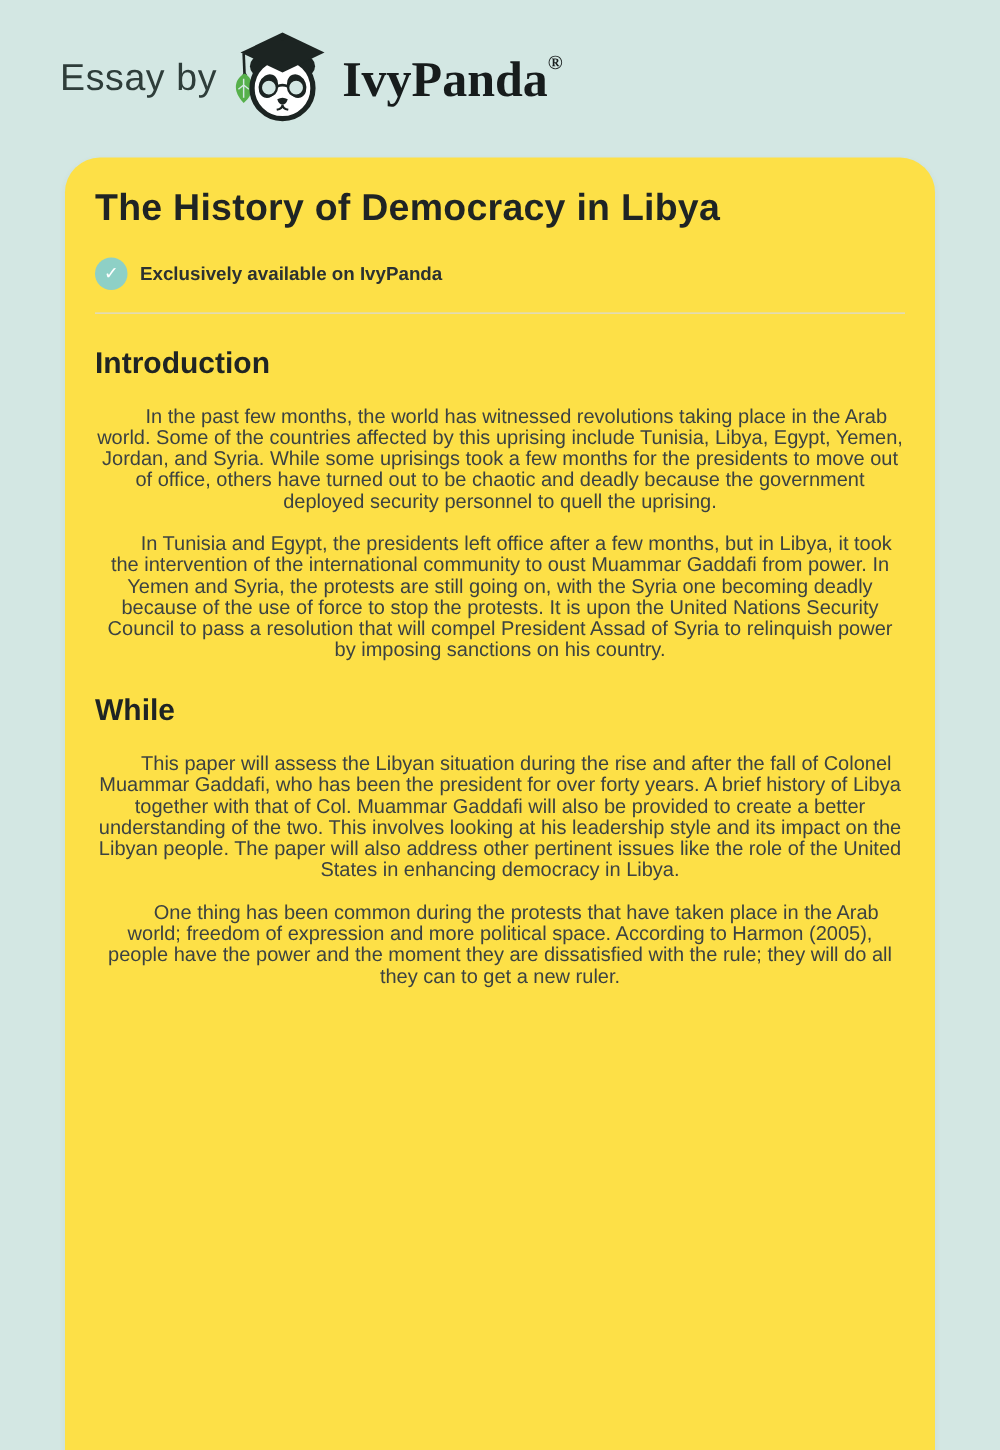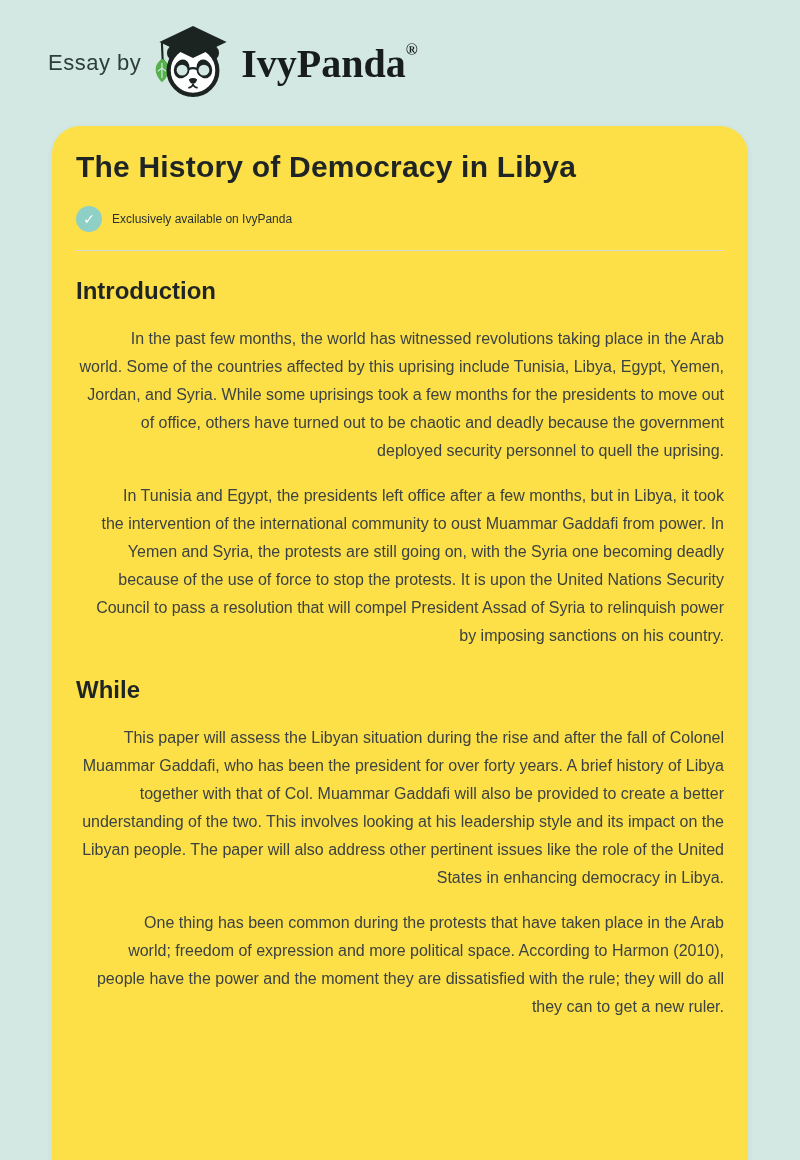--- a/index.html
+++ b/index.html
@@ -15,21 +15,21 @@
     overflow: hidden;
   }
   
   .site-header {
     height: 126px;
     display: flex;
     align-items: center;
     padding-left: 48px;
   }
   .essay-by {
-    font-size: 22px;
+    font-size: 30px;
     color: #2e3d3a;
     letter-spacing: 0.5px;
   }
   .logo {
     display: flex;
     align-items: center;
     margin-left: 10px;
     cursor: pointer;
   }
   .logo svg { display: block; }
@@ -76,43 +76,43 @@
     font-family: "DejaVu Sans", sans-serif;
     font-size: 14px;
     font-weight: 700;
     display: flex;
     align-items: center;
     justify-content: center;
     flex: 0 0 auto;
   }
   .badge-label {
     margin-left: 10px;
-    font-size: 12px;
-    font-weight: 400;
+    font-size: 15px;
+    font-weight: 700;
     color: #2b3131;
     text-align: right;
   }
   hr.divider {
     border: none;
     border-top: 1px solid #d9d9d9;
     margin: 0;
   }
   section h2 {
     font-size: 24px;
     font-weight: 700;
     color: #1f2424;
     margin: 26px 0 20px 0;
   }
   section p {
     font-size: 16px;
-    line-height: 28px;
+    line-height: 17px;
     color: #3c4242;
     text-indent: 26px;
     margin: 0 0 17px 0;
-    text-align: right;
+    text-align: center;
   }
 </style>
 </head>
 <body>
 
 <div class="page">
 
   <header class="site-header">
     <span class="essay-by">Essay by</span>
     <span class="logo">
@@ -163,18 +163,18 @@
         <section>
           <h2>Introduction</h2>
           <p>In the past few months, the world has witnessed revolutions taking place in the Arab world. Some of the countries affected by this uprising include Tunisia, Libya, Egypt, Yemen, Jordan, and Syria. While some uprisings took a few months for the presidents to move out of office, others have turned out to be chaotic and deadly because the government deployed security personnel to quell the uprising.</p>
           <p>In Tunisia and Egypt, the presidents left office after a few months, but in Libya, it took the intervention of the international community to oust Muammar Gaddafi from power. In Yemen and Syria, the protests are still going on, with the Syria one becoming deadly because of the use of force to stop the protests. It is upon the United Nations Security Council to pass a resolution that will compel President Assad of Syria to relinquish power by imposing sanctions on his country.</p>
         </section>
         <section>
           <h2>While</h2>
           <p>This paper will assess the Libyan situation during the rise and after the fall of Colonel Muammar Gaddafi, who has been the president for over forty years. A brief history of Libya together with that of Col. Muammar Gaddafi will also be provided to create a better understanding of the two. This involves looking at his leadership style and its impact on the Libyan people. The paper will also address other pertinent issues like the role of the United States in enhancing democracy in Libya.</p>
         </section>
         <section>
-          <p>One thing has been common during the protests that have taken place in the Arab world; freedom of expression and more political space. According to Harmon (2010), people have the power and the moment they are dissatisfied with the rule; they will do all they can to get a new ruler.</p>
+          <p>One thing has been common during the protests that have taken place in the Arab world; freedom of expression and more political space. According to Harmon (2005), people have the power and the moment they are dissatisfied with the rule; they will do all they can to get a new ruler.</p>
         </section>
       </div>
   </main>
 
 </div>
 
 </body></html>

